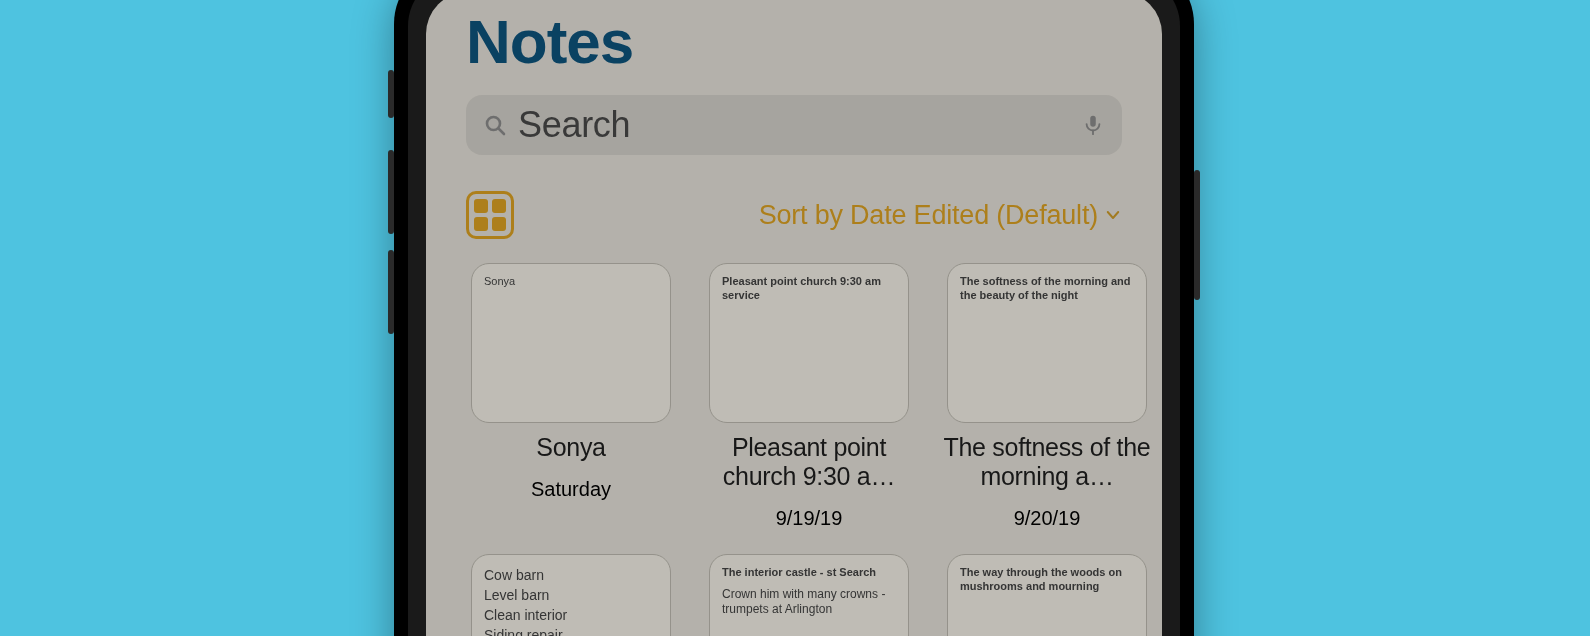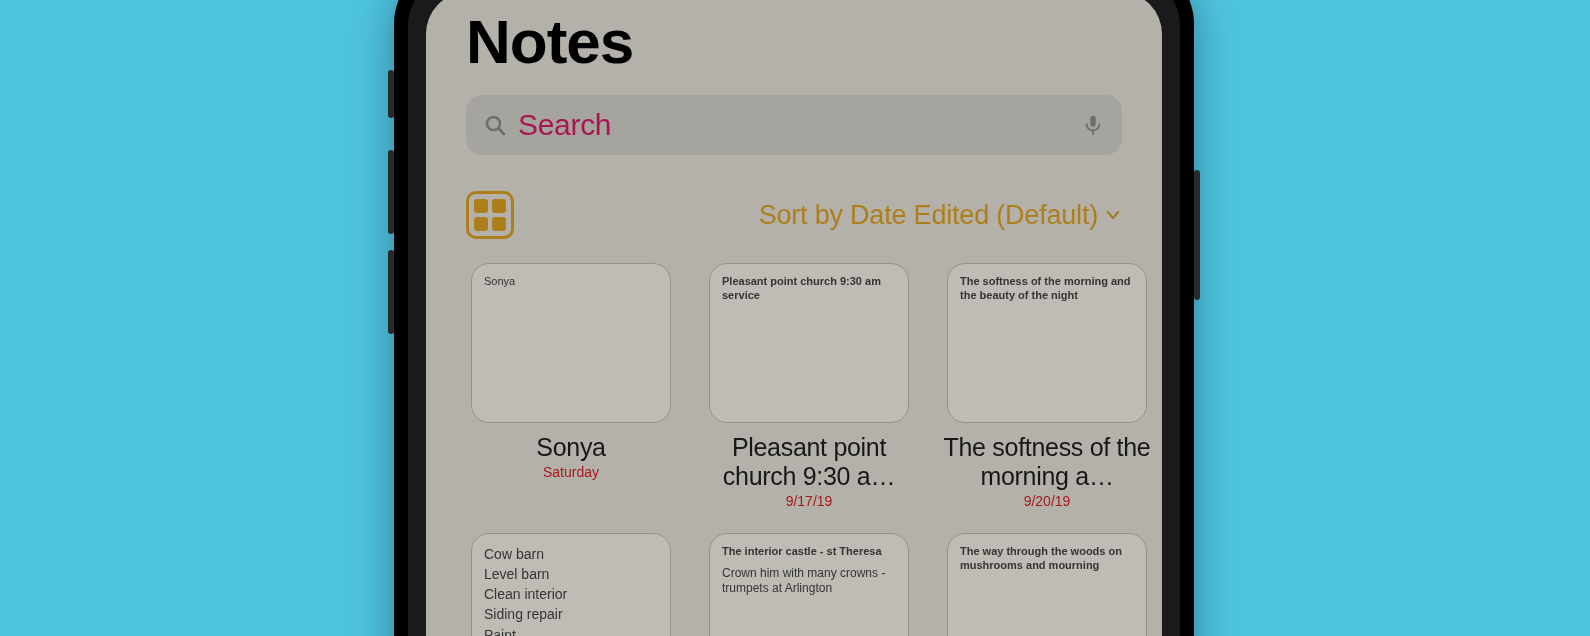--- a/index.html
+++ b/index.html
@@ -63,42 +63,42 @@
     position: absolute;
     inset: 0;
     padding: 14px 40px 0 40px;
     color: #111;
   }
   .title {
     font-size: 62px;
     font-weight: 800;
     letter-spacing: -1px;
     margin: 0 0 18px 0;
-    color: #000000;
+    color: #0c4a6e;
   }
 
   .search {
     display: flex;
     align-items: center;
     height: 60px;
     border-radius: 16px;
     background: rgba(118,118,118,0.18);
     padding: 0 16px;
     gap: 10px;
   }
   .search .s-icon, .search .m-icon {
     width: 26px; height: 26px;
     display: flex; align-items: center; justify-content: center;
     color: #7b7b7b;
     flex: 0 0 auto;
   }
   .search .placeholder {
     flex: 1;
-    font-size: 30px;
-    color: #be185d;
+    font-size: 36px;
+    color: #404040;
     letter-spacing: -0.3px;
   }
 
   .controls {
     display: flex;
     align-items: center;
     justify-content: space-between;
     margin: 36px 0 24px 0;
   }
   .grid-toggle {
@@ -174,23 +174,23 @@
     color: #1b1b1b;
     font-weight: 400;
     letter-spacing: -0.3px;
     line-height: 1.15;
     display: -webkit-box;
     -webkit-line-clamp: 2;
     -webkit-box-orient: vertical;
     overflow: hidden;
   }
   .caption .d {
-    font-size: 14px;
-    color: #b91c1c;
-    margin-top: 2px;
+    font-size: 20px;
+    color: #000000;
+    margin-top: 16px;
   }
 </style>
 </head>
 <body>
 
 <div class="phone">
   <div class="side-btn left1"></div>
   <div class="side-btn left2"></div>
   <div class="side-btn left3"></div>
   <div class="side-btn right1"></div>
@@ -247,21 +247,21 @@
             <div class="d">Saturday</div>
           </div>
         </div>
 
         <div class="cell">
           <div class="card">
             <div class="p-title">Pleasant point church 9:30 am service</div>
           </div>
           <div class="caption">
             <div class="t">Pleasant point church 9:30 a…</div>
-            <div class="d">9/17/19</div>
+            <div class="d">9/19/19</div>
           </div>
         </div>
 
         <div class="cell">
           <div class="card">
             <div class="p-title">The softness of the morning and the beauty of the night</div>
           </div>
           <div class="caption">
             <div class="t">The softness of the morning a…</div>
             <div class="d">9/20/19</div>
@@ -274,21 +274,21 @@
             <div class="line">Level barn</div>
             <div class="line">Clean interior</div>
             <div class="line">Siding repair</div>
             <div class="line">Paint</div>
             <div class="line">Ramp</div>
           </div>
         </div>
 
         <div class="cell">
           <div class="card">
-            <div class="p-title">The interior castle - st Theresa</div>
+            <div class="p-title">The interior castle - st Search</div>
             <div class="p-body">Crown him with many crowns - trumpets at Arlington</div>
           </div>
         </div>
 
         <div class="cell">
           <div class="card">
             <div class="p-title">The way through the woods on mushrooms and mourning</div>
           </div>
         </div>
 

